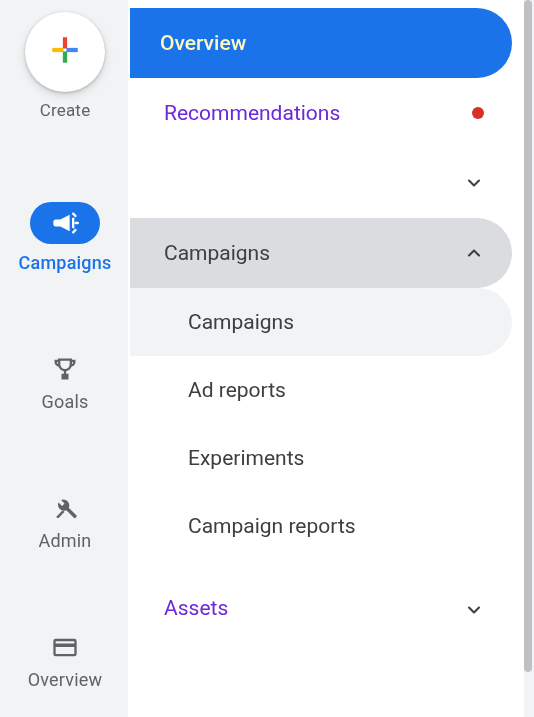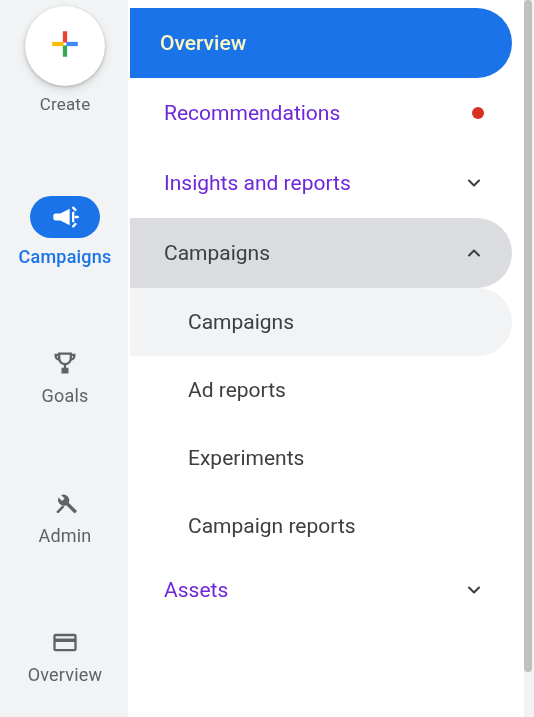--- a/index.html
+++ b/index.html
@@ -14,21 +14,21 @@
   
   .rail {
     position: absolute;
     left: 0; top: 0;
     width: 130px;
     height: 100%;
     background: #f1f3f4;
     display: flex;
     flex-direction: column;
     align-items: center;
-    padding-top: 6px;
+    padding-top: 12px;
     gap: 32px;
   }
   .create {
     width: 80px; height: 80px;
     border-radius: 50%;
     background: #ffffff;
     box-shadow: 0 1px 3px rgba(60,64,67,.3), 0 4px 8px rgba(60,64,67,.15);
     display: flex; align-items: center; justify-content: center;
     cursor: pointer;
   }
@@ -203,21 +203,20 @@
     <span>Overview</span>
   </div>
 
   <div class="nav-item">
     <span>Recommendations</span>
     <span class="spacer"></span>
     <span class="dot"></span>
   </div>
 
   <div class="nav-item">
-    <span>Insights and reports</span>
     <span class="spacer"></span>
     <span class="chev">
       <svg width="20" height="20" viewBox="0 0 24 24" fill="none" stroke="#3c4043" stroke-width="2.5" stroke-linecap="round" stroke-linejoin="round">
           <polyline points="6 9 12 15 18 9"></polyline>
         </svg>
     </span>
   </div>
 
   <div class="nav-item expanded-hdr">
     <span>Campaigns</span>
@@ -235,21 +234,21 @@
   <div class="sub">
     <span>Ad reports</span>
   </div>
   <div class="sub">
     <span>Experiments</span>
   </div>
   <div class="sub">
     <span>Campaign reports</span>
   </div>
 
-  <div class="nav-item" style="height:60px;">
+  <div class="nav-item" style="height:60px;align-items:flex-end;">
     <span>Assets</span>
     <span class="spacer"></span>
     <span class="chev">
       <svg width="20" height="20" viewBox="0 0 24 24" fill="none" stroke="#3c4043" stroke-width="2.5" stroke-linecap="round" stroke-linejoin="round">
           <polyline points="6 9 12 15 18 9"></polyline>
         </svg>
     </span>
   </div>
 
 </div>

